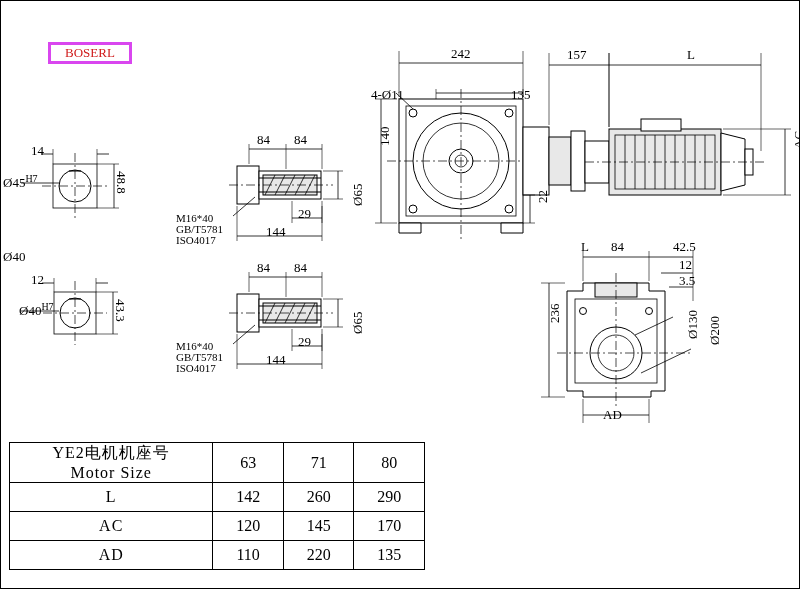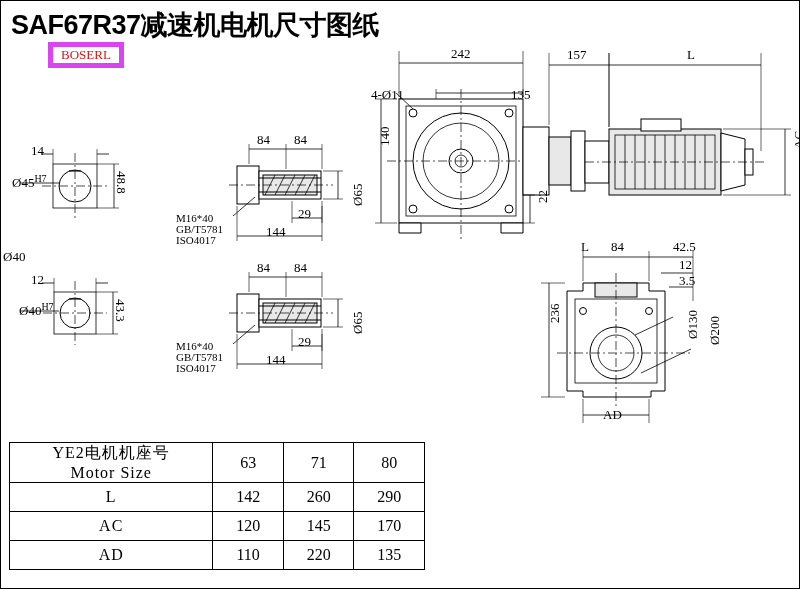--- a/index.html
+++ b/index.html
@@ -1,20 +1,20 @@
 <!DOCTYPE html>
 <html><head>
 <meta charset="utf-8">
 <style>
   html,body{margin:0;padding:0;background:#fff;}
   body{width:800px;height:589px;position:relative;font-family:"Liberation Serif",serif;color:#000;overflow:hidden;}
   #root{position:absolute;inset:0;border:1px solid #000;box-sizing:border-box;}
   .t{position:absolute;white-space:nowrap;}
   .title{font-family:"Liberation Sans",sans-serif;font-weight:bold;font-size:27px;letter-spacing:-0.5px;}
-  .brand{font-family:"Liberation Serif",serif;font-size:13px;color:#d01a1a;border:5px solid #d946ef;padding:0 8px;}
+  .brand{font-family:"Liberation Serif",serif;font-size:13px;color:#d01a1a;border:3px solid #d946ef;padding:0 14px;}
   .dim{font-size:13px;}
   .sm{font-size:11px;}
   .xs{font-size:10px;}
   svg{position:absolute;left:0;top:0;}
   .ln{stroke:#000;stroke-width:1;fill:none;}
   .thin{stroke:#000;stroke-width:0.8;fill:none;}
   .ctr{stroke:#000;stroke-width:0.7;fill:none;stroke-dasharray:9 3 2 3;}
   .fillgray{fill:#e8e8e8;stroke:#000;stroke-width:1;}
   .fillw{fill:#fff;stroke:#000;stroke-width:1;}
   .ext{stroke:#000;stroke-width:0.6;fill:none;}
@@ -23,21 +23,20 @@
   #spec-table td{border:1px solid #000;text-align:center;font-size:16px;font-family:"Liberation Serif",serif;height:28px;padding:0;}
   #spec-table td.lab{width:204px;letter-spacing:1px;}
   #spec-table td.v{width:70px;}
   .vert{position:absolute;transform-origin:0 0;}
 </style>
 </head>
 <body>
 
 <div id="root">
 
-  <div class="t title" style="left:10px;top:6px;">SAF67R37减速机电机尺寸图纸</div>
   <div class="t brand" style="left:47px;top:41px;">BOSERL</div>
 
   <svg width="800" height="589">
 
     <circle class="ln" cx="74" cy="185" r="16"></circle>
     <rect class="thin" x="52" y="163" width="44" height="44"></rect>
     <line class="ctr" x1="74" y1="152" x2="74" y2="218"></line>
     <line class="ctr" x1="41" y1="185" x2="107" y2="185"></line>
 
     <line class="ln" x1="68" y1="170" x2="80" y2="170"></line>
@@ -238,21 +237,21 @@
       <line class="thin" x1="634" y1="334" x2="672" y2="316"></line>
       <line class="thin" x1="640" y1="372" x2="690" y2="348"></line>
 
       <line class="ext" x1="582" y1="398" x2="582" y2="422"></line>
       <line class="ext" x1="648" y1="398" x2="648" y2="422"></line>
       <line class="thin" x1="582" y1="414" x2="648" y2="414"></line>
     </g>
   </svg>
 
   <div class="t dim" style="left:30px;top:142px;">14</div>
-  <div class="t dim" style="left:11px;top:172px;"><span>Ø45</span><sup class="xs">H7</sup></div>
+  <div class="t dim" style="left:2px;top:172px;"><span>Ø45</span><sup class="xs">H7</sup></div>
   <div class="t dim vert" style="left:128px;top:170px;transform:rotate(90deg);">48.8</div>
   <div class="t dim" style="left:2px;top:248px;">Ø40</div>
 
   <div class="t dim" style="left:30px;top:271px;">12</div>
   <div class="t dim" style="left:18px;top:300px;"><span>Ø40</span><sup class="xs">H7</sup></div>
   <div class="t dim vert" style="left:127px;top:298px;transform:rotate(90deg);">43.3</div>
 
   <div class="t dim" style="left:256px;top:131px;">84</div>
   <div class="t dim" style="left:293px;top:131px;">84</div>
   <div class="t dim" style="left:297px;top:205px;">29</div>

